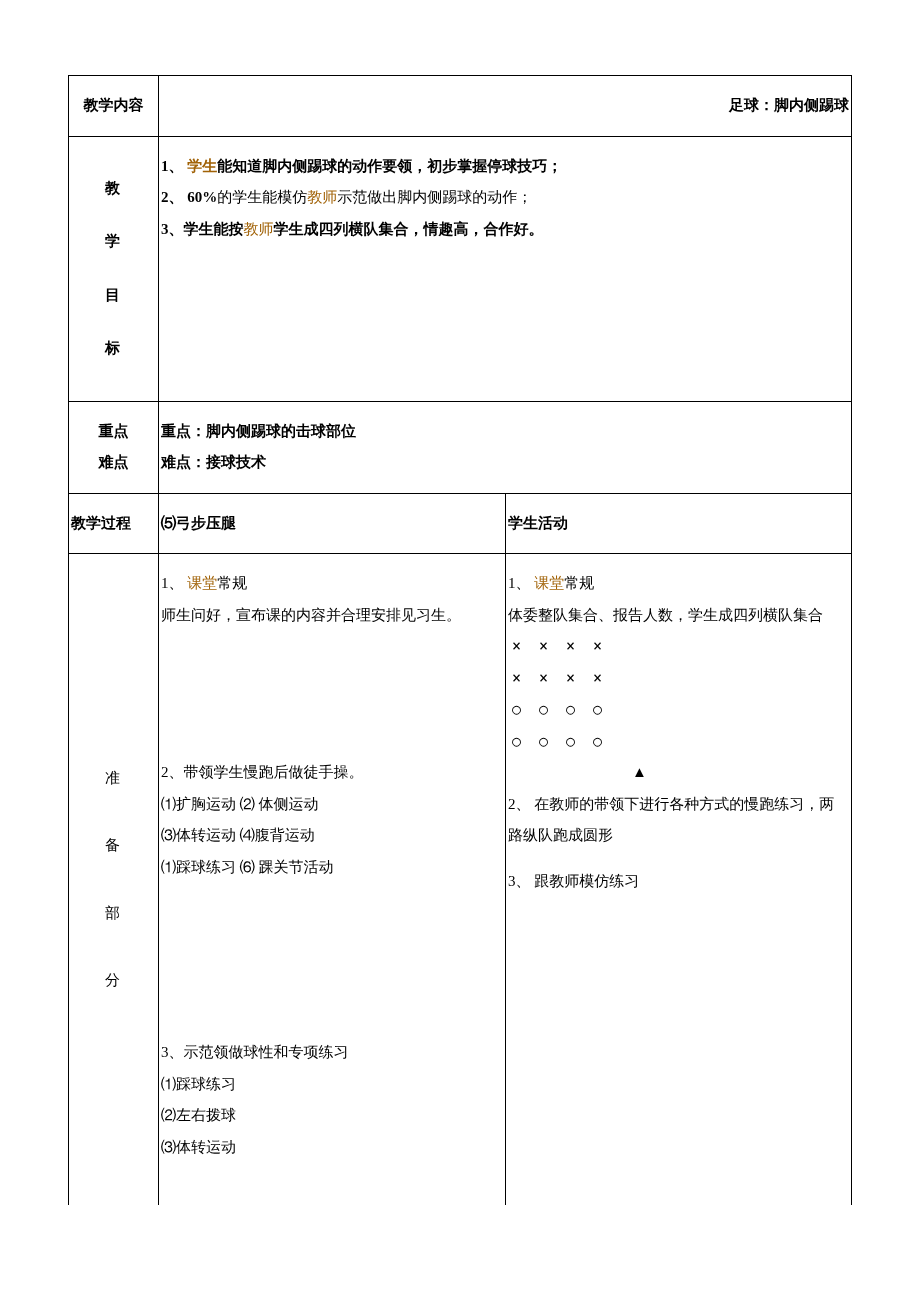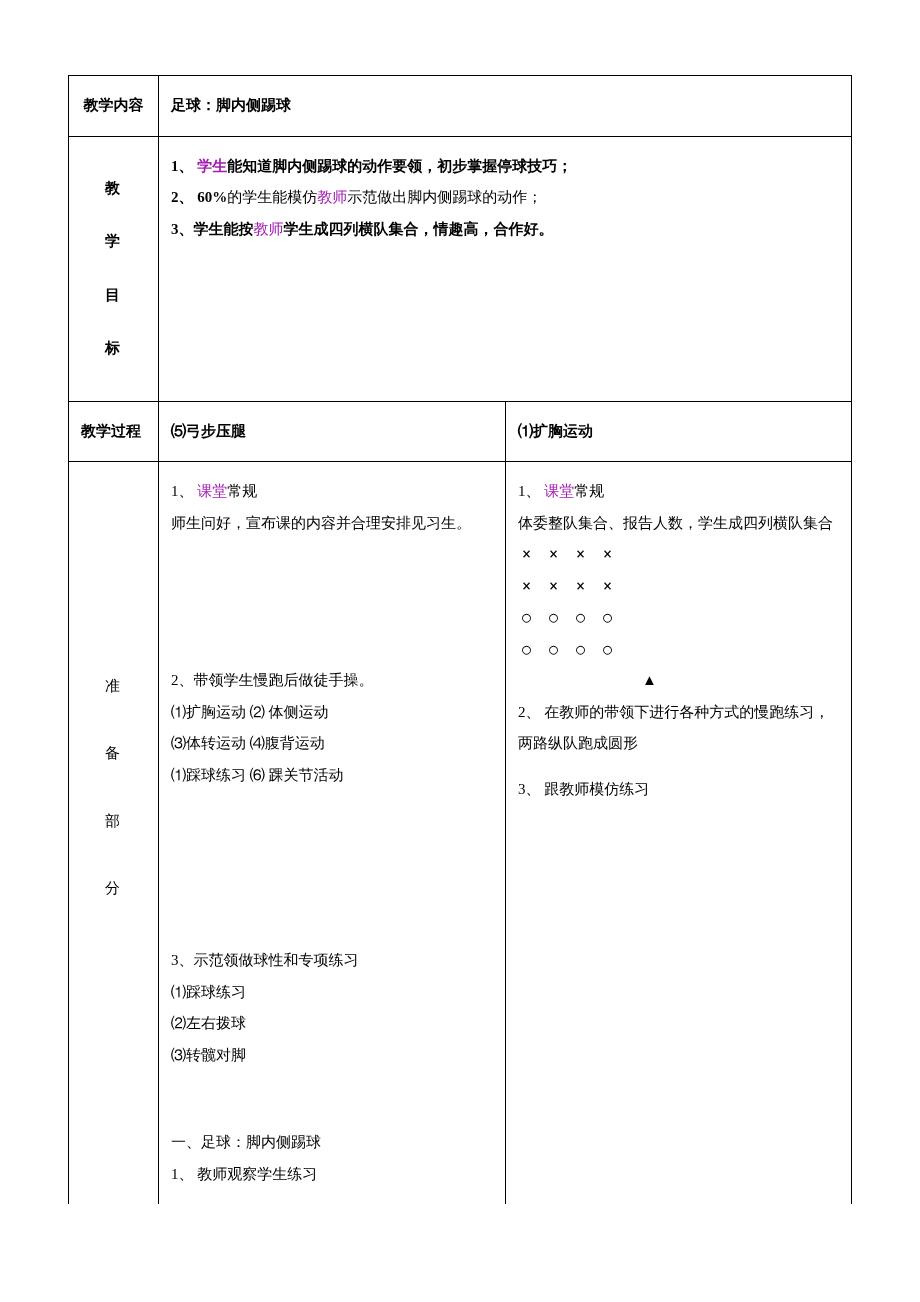--- a/index.html
+++ b/index.html
@@ -11,30 +11,30 @@
       width: 920px;
       padding: 75px 68px 0 68px;
     }
     table {
       border-collapse: collapse;
       width: 100%;
       table-layout: fixed;
     }
     td {
       border: 1px solid #000;
-      padding: 14px 12px;
+      padding: 14px 2px;
       vertical-align: top;
       line-height: 2.1;
     }
     .col1 { width: 90px; text-align: center; vertical-align: middle; }
     .vert-label { letter-spacing: 2px; }
     .vert-label div { margin: 22px 0; }
     .hdr { text-align: left; font-weight: bold; vertical-align: middle; }
-    .title-cell { text-align: left; font-weight: bold; vertical-align: middle; }
-    .link { color: #a21caf; }
+    .title-cell { text-align: right; font-weight: bold; vertical-align: middle; }
+    .link { color: #a16207; }
     .bold { font-weight: bold; }
     .mono-row { font-family: "SimSun", monospace; letter-spacing: 18px; padding-left: 4px; }
     .tri { text-align: left; padding-left: 124px; letter-spacing: 0; }
     .sp { height: 14px; }
     .noborder-top { border-top: none; }
     .noborder-bottom { border-bottom: none; }
   </style>
 </head>
 <body>
 
@@ -66,25 +66,35 @@
       </div>
       <div class="bold">
         <span>2、  60%</span><span style="font-weight:normal">的学生能模仿</span><span class="link" style="font-weight:normal">教师</span><span style="font-weight:normal">示范做出脚内侧踢球的动作；</span>
       </div>
       <div>
         <span class="bold">3、学生能按</span><span class="link">教师</span><span class="bold">学生成四列横队集合，情趣高，合作好。</span>
       </div>
     </td>
   </tr>
 
+  <tr>
+    <td class="col1 bold">
+      <div>重点</div>
+      <div>难点</div>
+    </td>
+    <td colspan="2" class="bold">
+      <div>重点：脚内侧踢球的击球部位</div>
+      <div>难点：接球技术</div>
+    </td>
+  </tr>
 
   <tr>
     <td class="col1 hdr">教学过程</td>
     <td class="hdr">⑸弓步压腿</td>
-    <td class="hdr">⑴扩胸运动</td>
+    <td class="hdr">学生活动</td>
   </tr>
 
   <tr>
     <td class="col1 noborder-bottom" style="vertical-align:middle">
       <div class="vert-label">
         <div style="margin:36px 0">准</div>
         <div style="margin:36px 0">备</div>
         <div style="margin:36px 0">部</div>
         <div style="margin:36px 0">分</div>
       </div>
@@ -114,43 +124,35 @@
           <div class="sp"></div>
           <div class="sp"></div>
           <div class="sp"></div>
           <div class="sp"></div>
           <div class="sp"></div>
           <div class="sp"></div>
           <div class="sp"></div>
       <div>3、示范领做球性和专项练习</div>
       <div>⑴踩球练习</div>
       <div> ⑵左右拨球</div>
-      <div>⑶转髋对脚</div>
+      <div>⑶体转运动</div>
       <div class="sp"></div>
           <div class="sp"></div>
     </td>
     <td class="noborder-bottom">
       <div>
         <span>1、  </span><span class="link">课堂</span><span>常规</span>
       </div>
       <div>体委整队集合、报告人数，学生成四列横队集合</div>
       <div class="mono-row">××××</div>
       <div class="mono-row">××××</div>
       <div class="mono-row">○○○○</div>
       <div class="mono-row">○○○○</div>
       <div class="tri">▲</div>
       <div>2、   在教师的带领下进行各种方式的慢跑练习，两路纵队跑成圆形</div>
       <div class="sp"></div>
       <div>3、   跟教师模仿练习</div>
     </td>
   </tr>
 
-  <tr>
-    <td class="col1 noborder-top noborder-bottom"></td>
-    <td class="noborder-top noborder-bottom">
-      <div> 一、足球：脚内侧踢球</div>
-      <div>1、   教师观察学生练习</div>
-    </td>
-    <td class="noborder-top noborder-bottom"></td>
-  </tr>
 
 </tbody>
   </table>
 
 </body></html>

